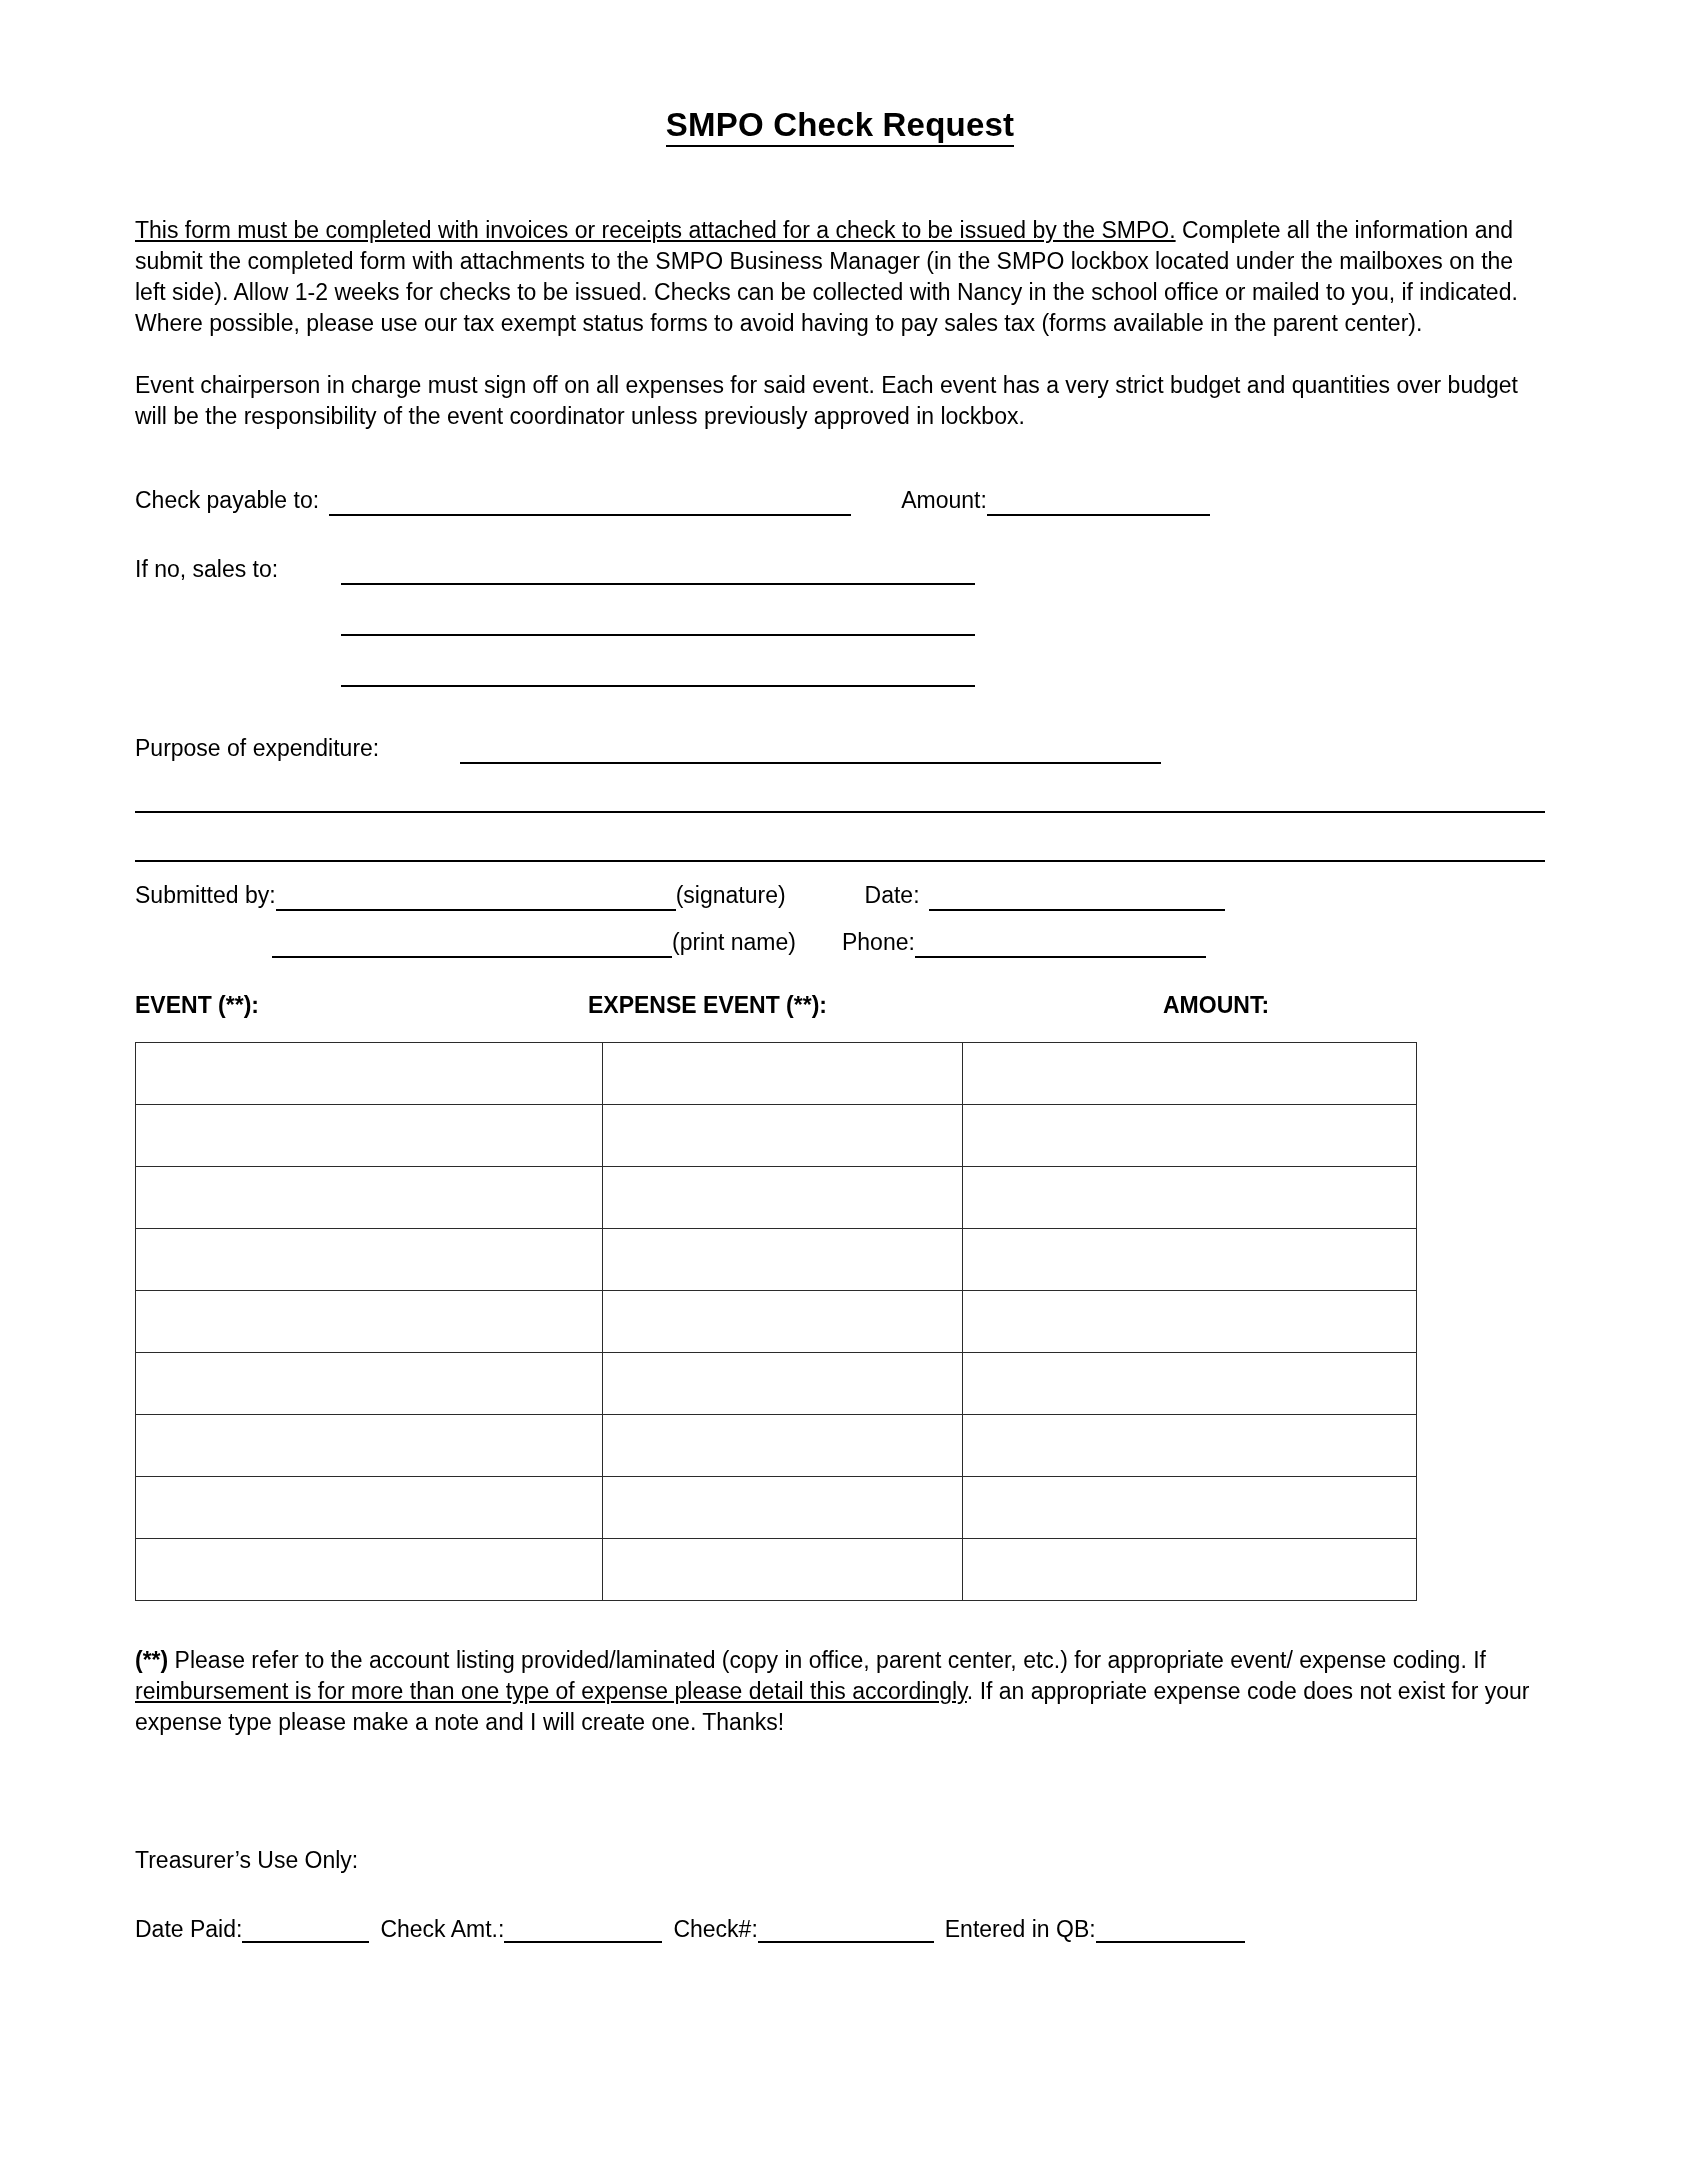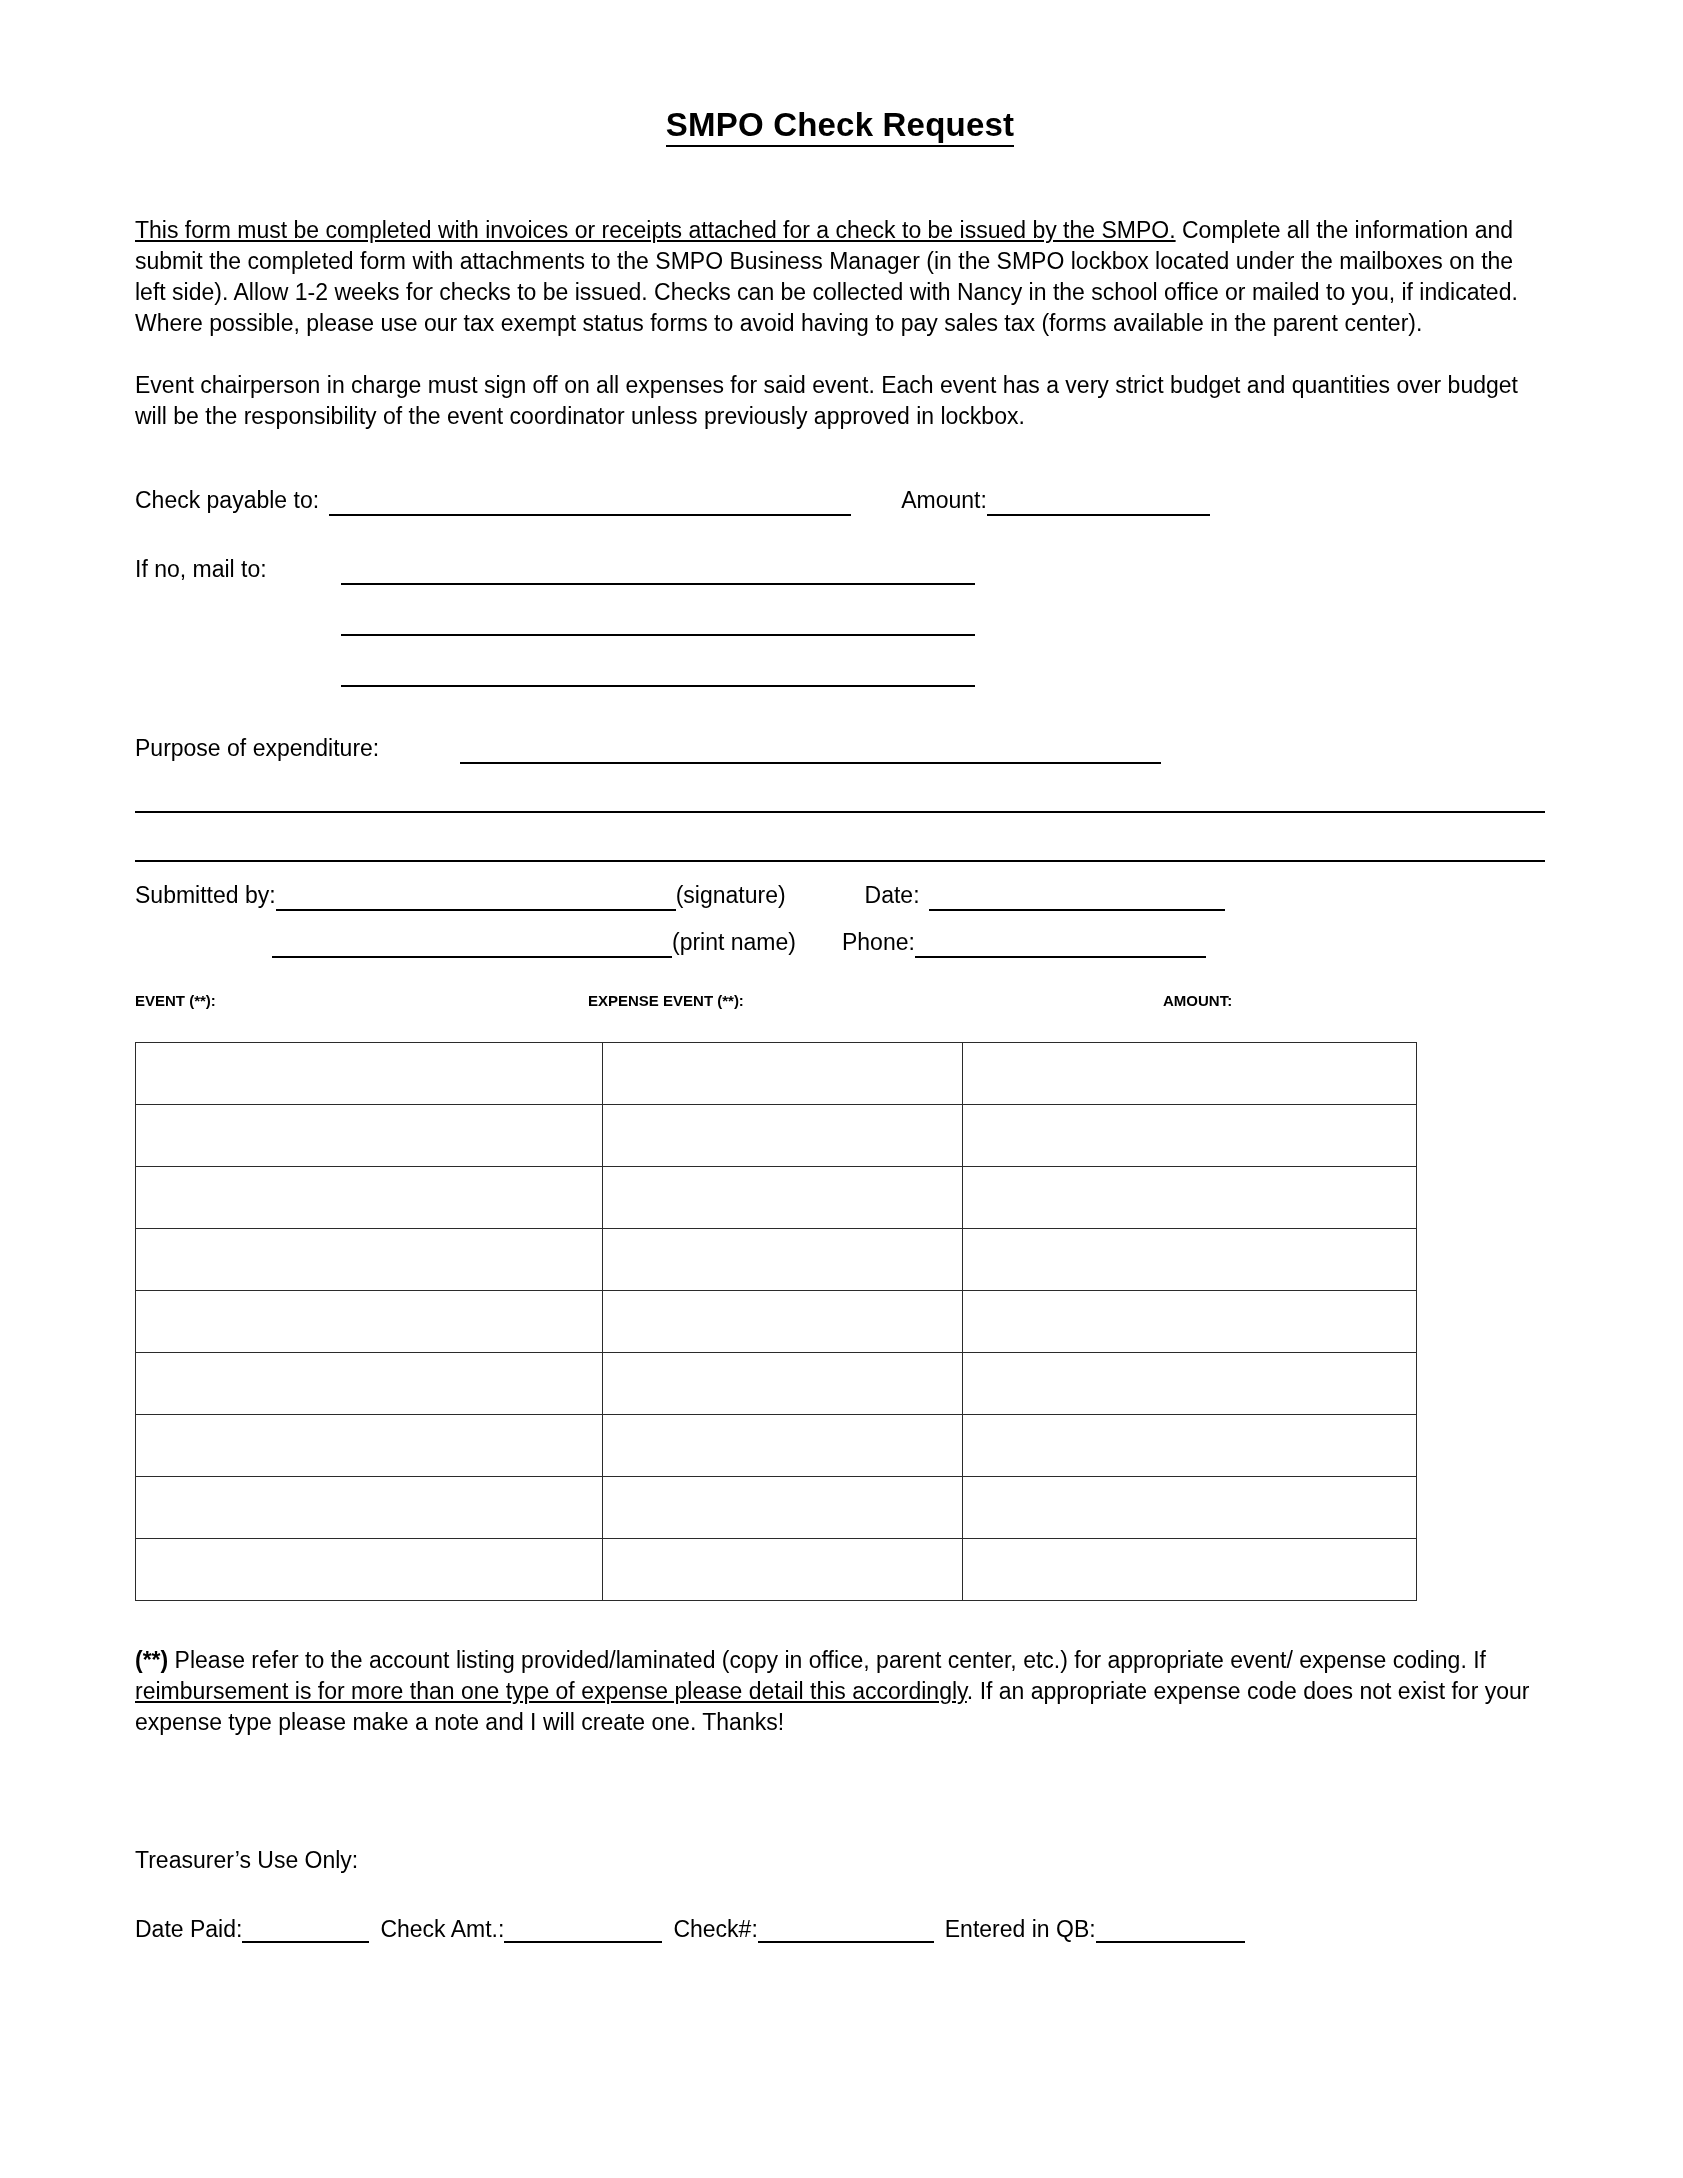--- a/index.html
+++ b/index.html
@@ -111,21 +111,21 @@
   .date-lbl { margin-left: 79px; }
   .date-line { width: 296px; margin-left: 9px; }
   .phone-lbl { margin-left: 46px; }
   .phone-line { width: 291px; }
   .paren { }
 
   
   .tbl-headers {
     position: relative;
     margin-top: 34px;
-    font-size: 15px;
+    font-size: 23px;
     font-weight: bold;
     height: 30px;
     text-decoration: underline;
   }
   .th-event   { position: absolute; left: 0px;   top: 0; }
   .th-expense { position: absolute; left: 453px; top: 0; }
   .th-amount  { position: absolute; left: 1028px;top: 0; }
 
   
   table.grid {
@@ -172,21 +172,21 @@
     <p class="para p1"><span class="u">This form must be completed with invoices or receipts attached for a check to be issued by the SMPO.</span><span>  Complete all the information and submit the completed form with attachments to the SMPO Business Manager (in the SMPO lockbox located under the mailboxes on the left side).  Allow 1-2 weeks for checks to be issued.  Checks can be collected with Nancy in the school office or mailed to you, if indicated.  Where possible, please use our tax exempt status forms to avoid having to pay sales tax (forms available in the parent center).</span></p>
 
     <p class="para p2">Event chairperson in charge must sign off on all expenses for said event. Each event has a very strict budget and quantities over budget will be the responsibility of the event coordinator unless previously approved in lockbox.</p>
 
     <div class="row row-payable">
       <span class="lbl">Check payable to:</span><span class="line line-payable"></span><span class="amount-group"><span class="lbl">Amount:</span><span class="line line-amount"></span></span>
     </div>
 
 
     <div class="row row-mailto">
-      <span class="lbl">If no, mail to:</span><span class="line mail-line"></span>
+      <span class="lbl">If no, sales to:</span><span class="line mail-line"></span>
     </div>
     <div class="mail-gap"></div>
     <div class="mail-line2"></div>
     <div class="mail-gap"></div>
     <div class="mail-line3"></div>
 
     <div class="row row-purpose">
       <span class="lbl">Purpose of expenditure:</span><span class="line purpose-line"></span>
     </div>
     <div class="fullline purpose-extra"></div>

